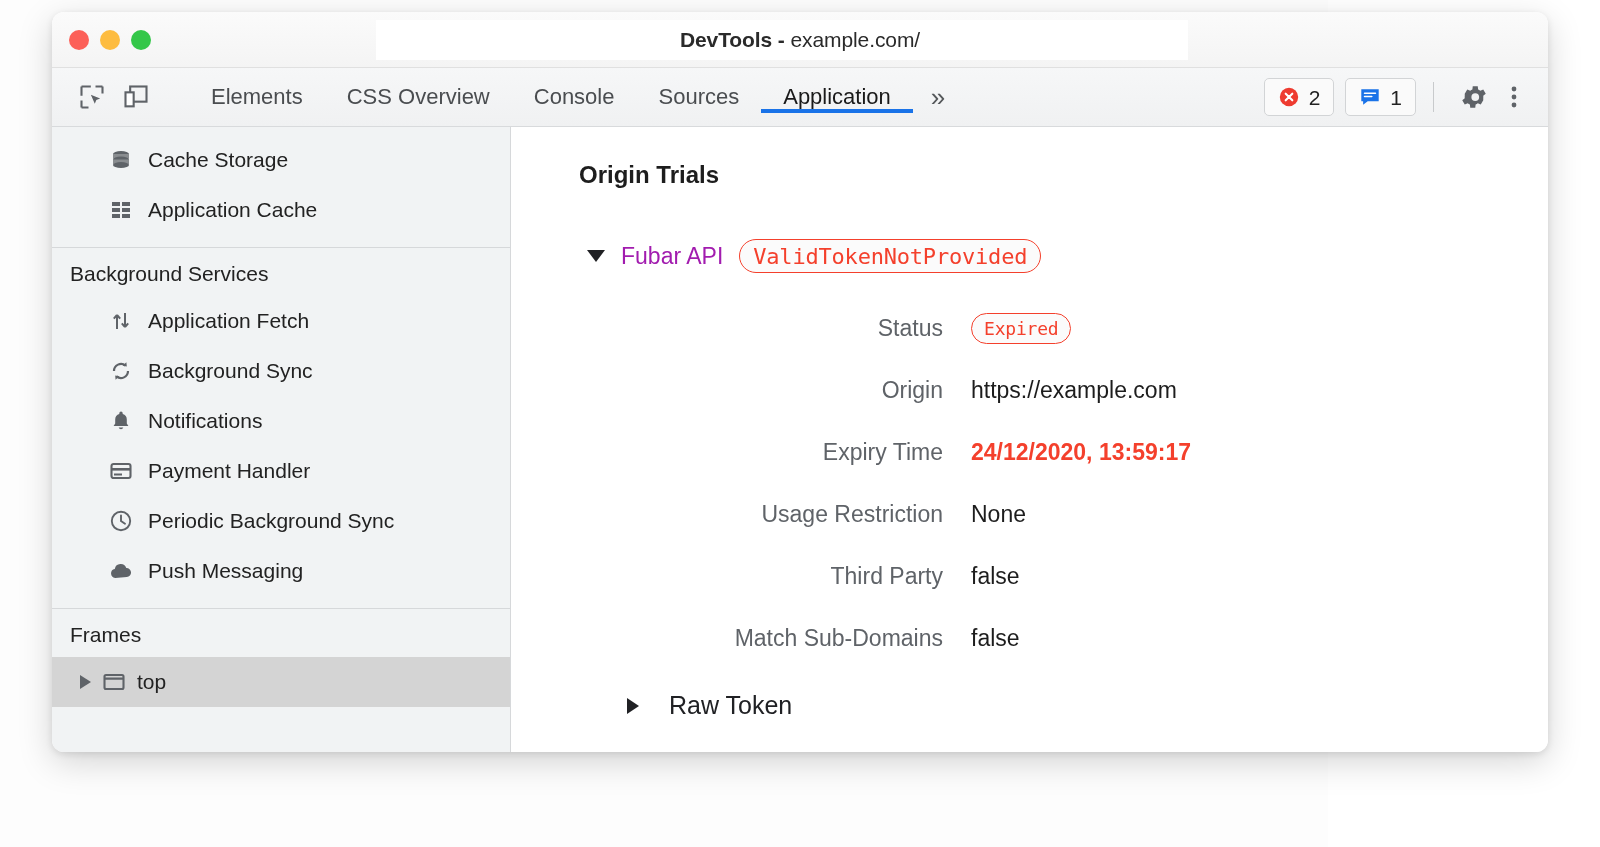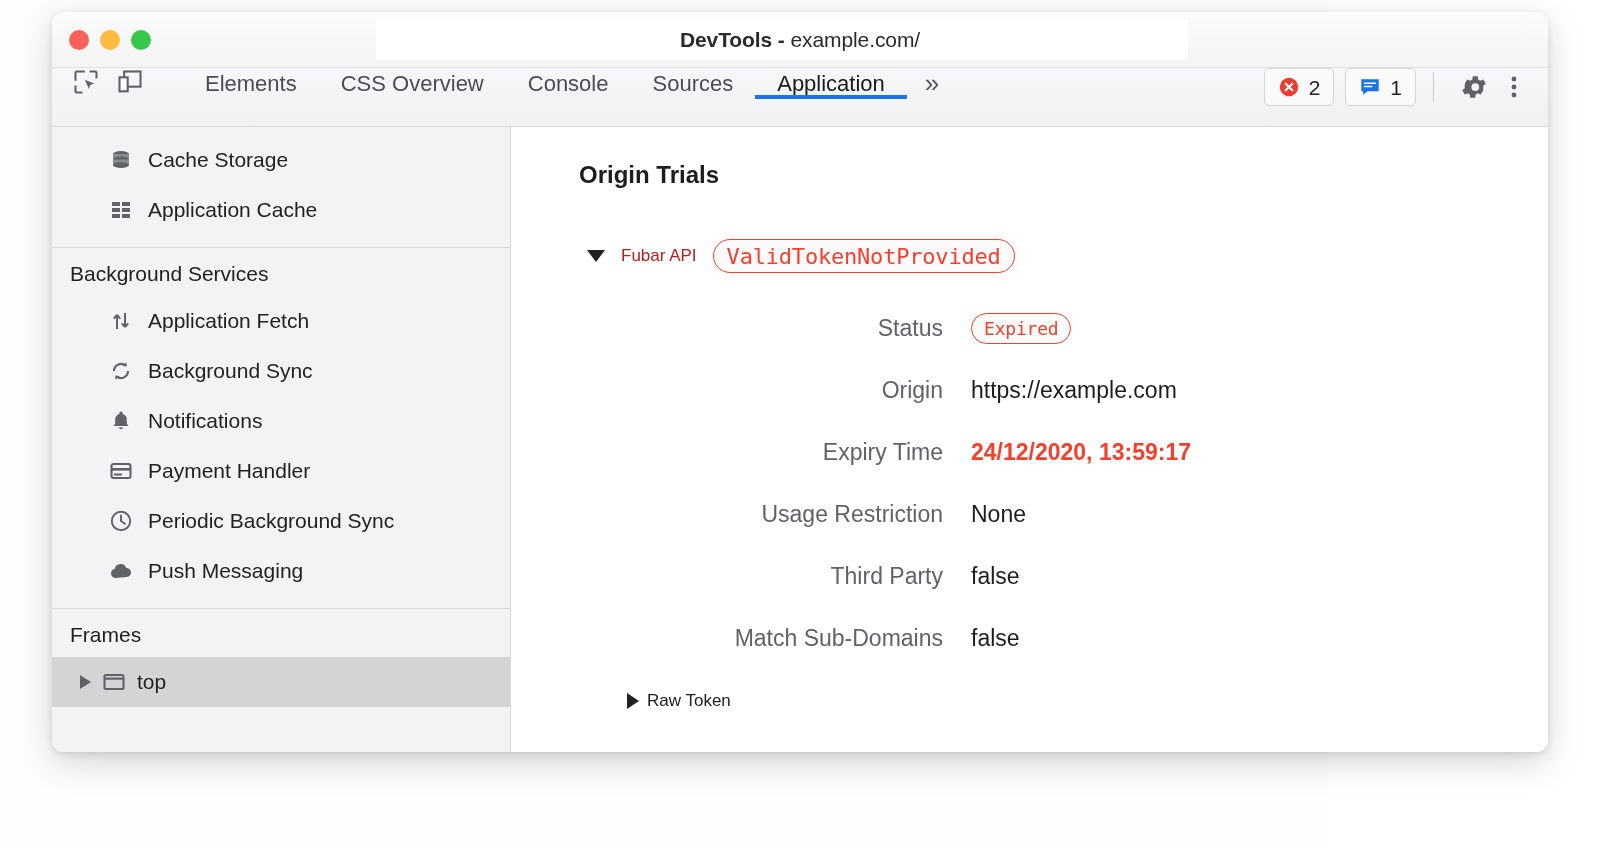--- a/index.html
+++ b/index.html
@@ -80,22 +80,22 @@
   }
   .window-title .bold { font-weight: bold; }
 
   
   .tabbar {
     height: 59px;
     flex: 0 0 59px;
     background: linear-gradient(#f6f7f8, #f0f1f2);
     border-bottom: 1px solid #d8dadc;
     display: flex;
-    align-items: flex-start;
-    padding-left: 12px;
+    align-items: center;
+    padding-left: 18px;
   }
   .tb-icon-btn {
     width: 44px;
     display: flex;
     align-items: center;
     justify-content: center;
     color: #5f6368;
   }
   .tb-divider {
     width: 1px;
@@ -248,22 +248,22 @@
     margin-bottom: 50px;
   }
   .trial-head {
     display: flex;
     align-items: center;
     gap: 16px;
     margin-left: 8px;
     margin-bottom: 24px;
   }
   .trial-name {
-    font-size: 17px;
-    color: #b91c1c;
+    font-size: 23px;
+    color: #a21caf;
   }
   .pill {
     display: inline-flex;
     align-items: center;
     height: 33px;
     padding: 16px 13px;
     border: 1.6px solid #f4402c;
     border-radius: 17px;
     background: #fbfbfb;
     color: #f4402c;
@@ -299,24 +299,24 @@
     color: #1d1d1d;
     white-space: nowrap;
   }
   .drow .dvalue.danger {
     color: #f4402c;
     font-weight: bold;
   }
   .raw-token {
     display: flex;
     align-items: center;
-    gap: 8px;
+    gap: 30px;
     margin-top: 22px;
     margin-left: 48px;
-    font-size: 17px;
+    font-size: 25px;
     color: #202124;
   }
 </style>
 </head>
 <body>
 
 <div id="root">
   <div class="window">
 
     <div class="titlebar">

